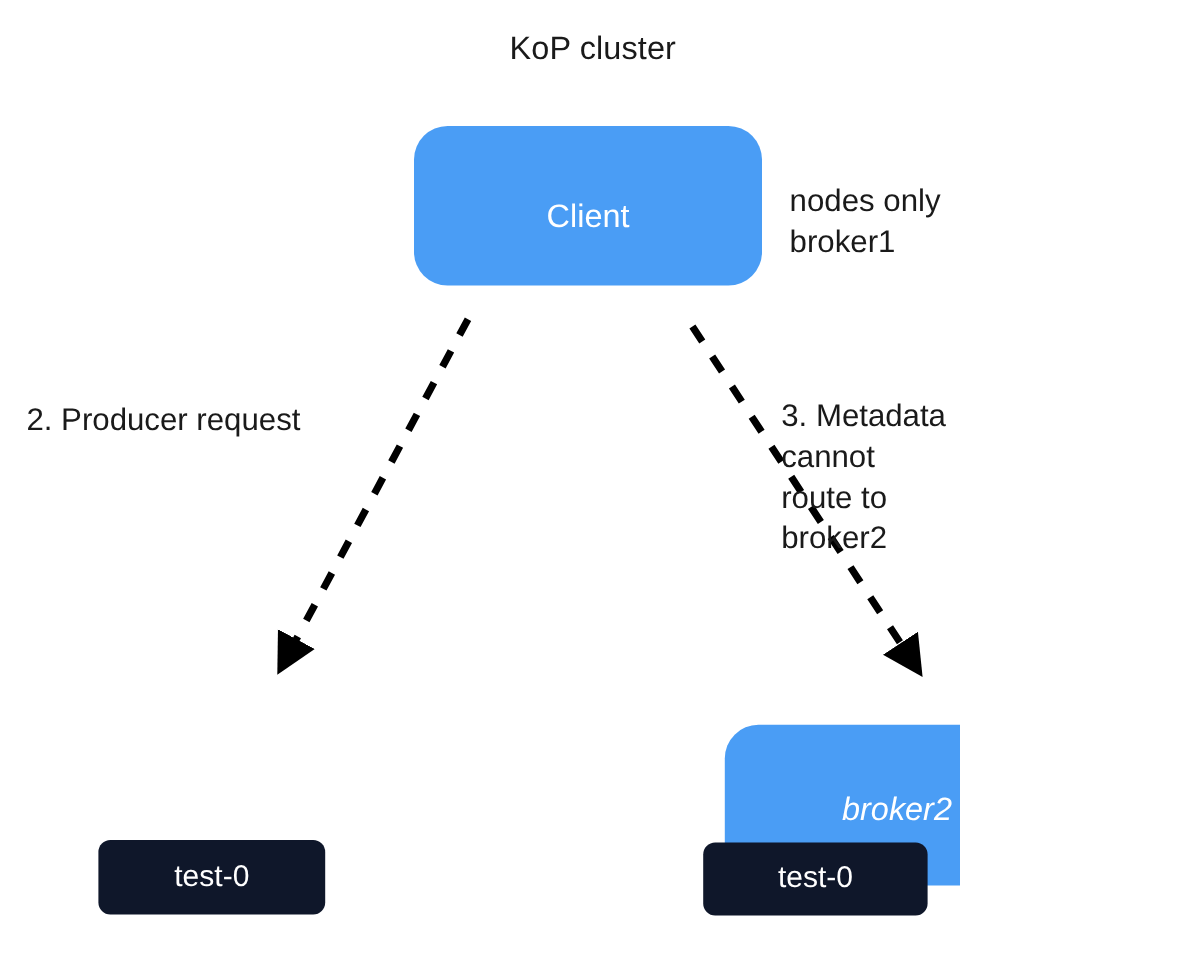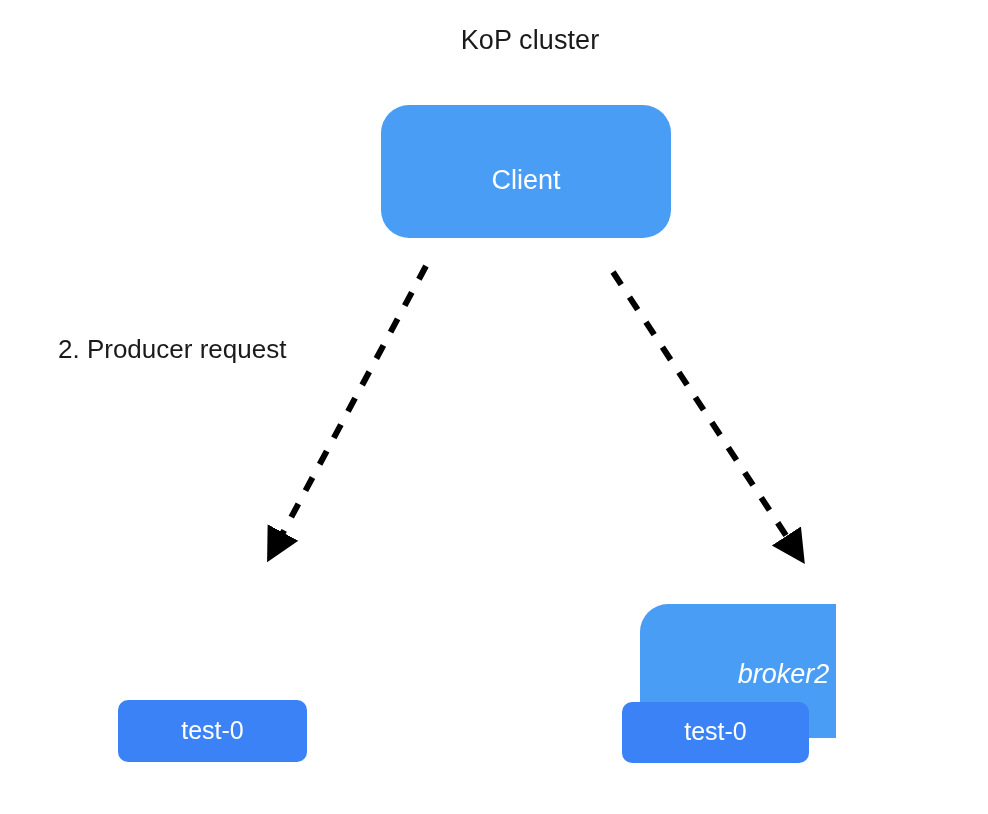--- a/index.html
+++ b/index.html
@@ -11,21 +11,20 @@
   body {
     font-family: "Liberation Sans", sans-serif;
     -webkit-font-smoothing: antialiased;
   }
   #canvas {
     position: relative;
     width: 800px;
     height: 814px;
     background: #ffffff;
     overflow: hidden;
-    margin-left: 36px;
   }
 
   
   .diagram-title {
     position: absolute;
     left: 0;
     top: 25px;
     width: 988px;
     text-align: center;
     font-size: 27px;
@@ -83,21 +82,21 @@
   }
   #broker2-node .node-label {
     top: 55px;
     font-style: italic;
   }
 
   
   .badge {
     position: absolute;
     box-sizing: border-box;
-    background: #3b82f6;
+    background: #0f172a;
     border-radius: 10px;
   }
   .badge-label {
     position: absolute;
     left: 0;
     width: 100%;
     text-align: center;
     color: #ffffff;
     font-size: 25px;
     white-space: pre;
@@ -171,23 +170,26 @@
 
     <line x1="390" y1="266" x2="243" y2="540" stroke="#000000" stroke-width="6" stroke-dasharray="15 15" stroke-linecap="butt" marker-end="url(#head-left)"></line>
 
     <line x1="577" y1="272" x2="755" y2="543" stroke="#000000" stroke-width="6" stroke-dasharray="15 15" stroke-linecap="butt" marker-end="url(#head-right)"></line>
   </svg>
 
   <div class="node node-blue" id="client-node">
     <span class="node-label">Client</span>
   </div>
 
+  <div class="annotation" id="nodes-note">nodes only broker1</div>
 
   <div class="annotation" id="producer-request-label">2. Producer request</div>
 
+  <div class="annotation" id="metadata-route-label">3. Metadata cannot
+route to broker2</div>
 
 
   <div class="badge" id="broker1-badge">
     <span class="badge-label">test-0</span>
   </div>
 
   <div class="node node-blue" id="broker2-node">
     <span class="node-label">broker2</span>
   </div>
 

